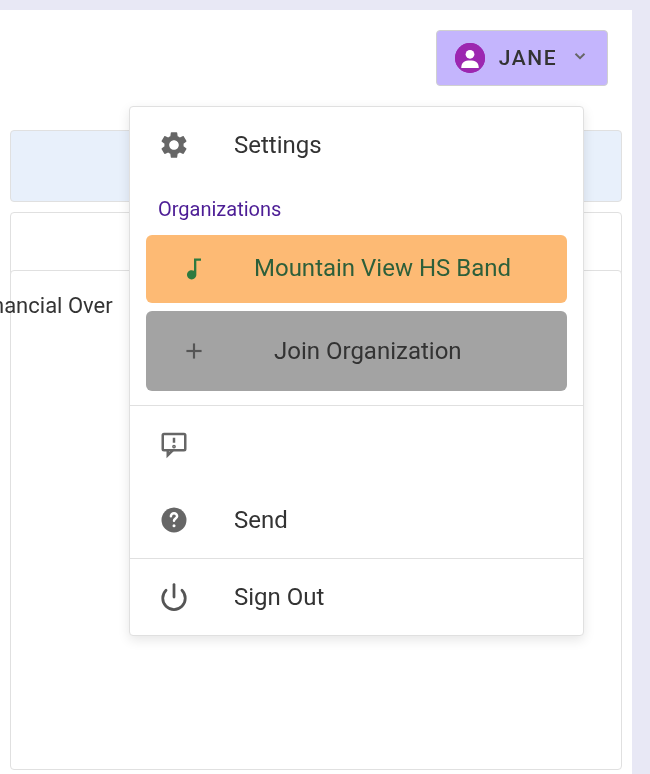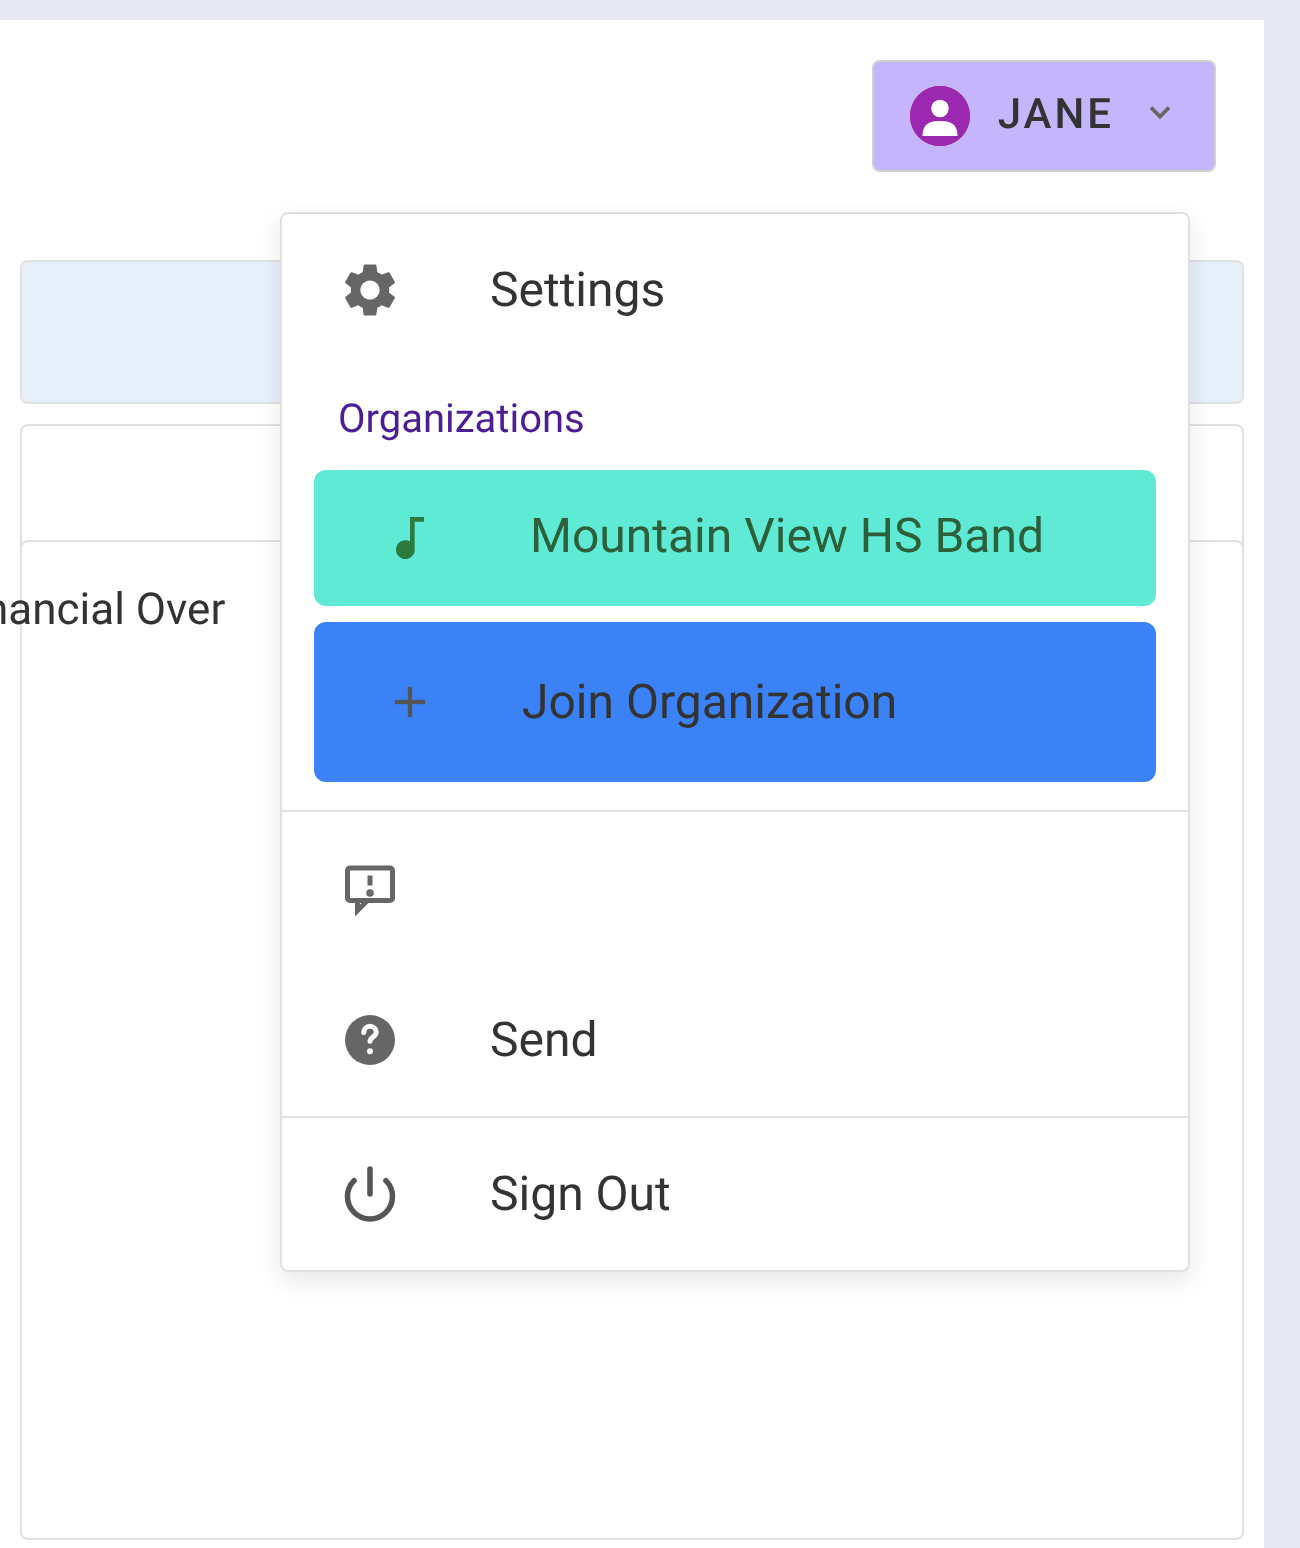--- a/index.html
+++ b/index.html
@@ -96,21 +96,21 @@
       margin: 10px;
       position: absolute;
       top: 250px;
       left: 0;
       right: 0;
       height: 500px;
     }
     .dropdown-menu {
       position: absolute;
       top: 96px;
-      right: 37px;
+      right: 48px;
       width: 455px;
       background: #ffffff;
       border: 1px solid #e0e0e0;
       border-radius: 4px;
       box-shadow: 0 4px 12px rgba(0,0,0,0.1);
       z-index: 100;
     }
     .menu-item {
       display: flex;
       align-items: center;
@@ -133,21 +133,21 @@
     .section-header {
       padding: 14px 28px 10px 28px;
       font-size: 20px;
       color: #4c1d95;
     }
     .org-item {
       display: flex;
       align-items: center;
       padding: 18px 20px;
       margin: 4px 16px 8px 16px;
-      background: #5eead4;
+      background: #fdba74;
       border-radius: 6px;
       cursor: pointer;
       gap: 44px;
     }
     .org-icon {
       width: 32px;
       height: 32px;
       display: flex;
       align-items: center;
       justify-content: center;
@@ -165,24 +165,24 @@
     }
     .org-subtitle {
       font-size: 20px;
       color: #3a7a4c;
     }
     .join-item {
       display: flex;
       align-items: center;
       padding: 24px 20px;
       margin: 0 16px 14px 16px;
-      background: #3b82f6;
+      background: #a3a3a3;
       border-radius: 6px;
       cursor: pointer;
-      gap: 40px;
+      gap: 64px;
     }
     .join-icon {
       width: 32px;
       height: 32px;
       display: flex;
       align-items: center;
       justify-content: center;
       flex-shrink: 0;
       margin-left: 12px;
     }

